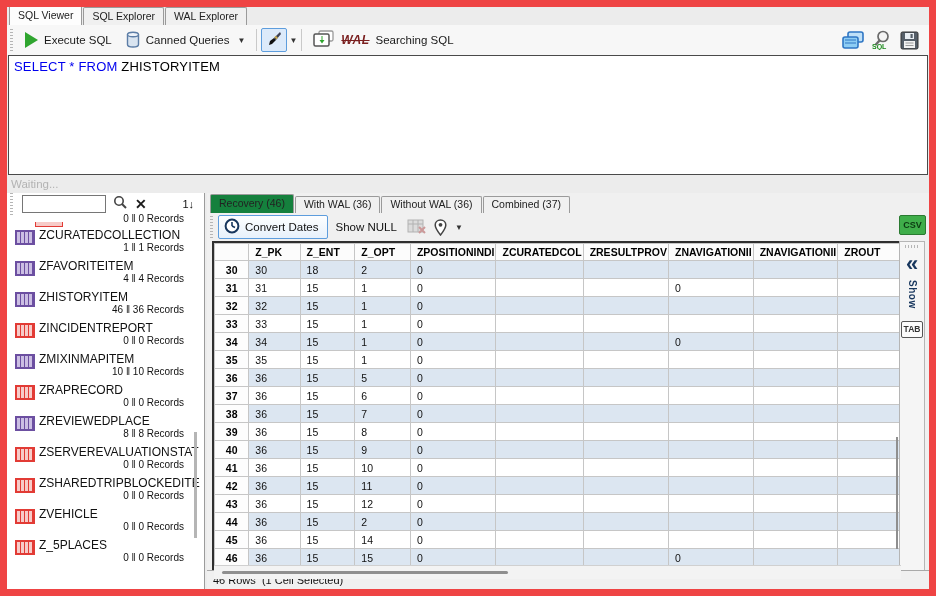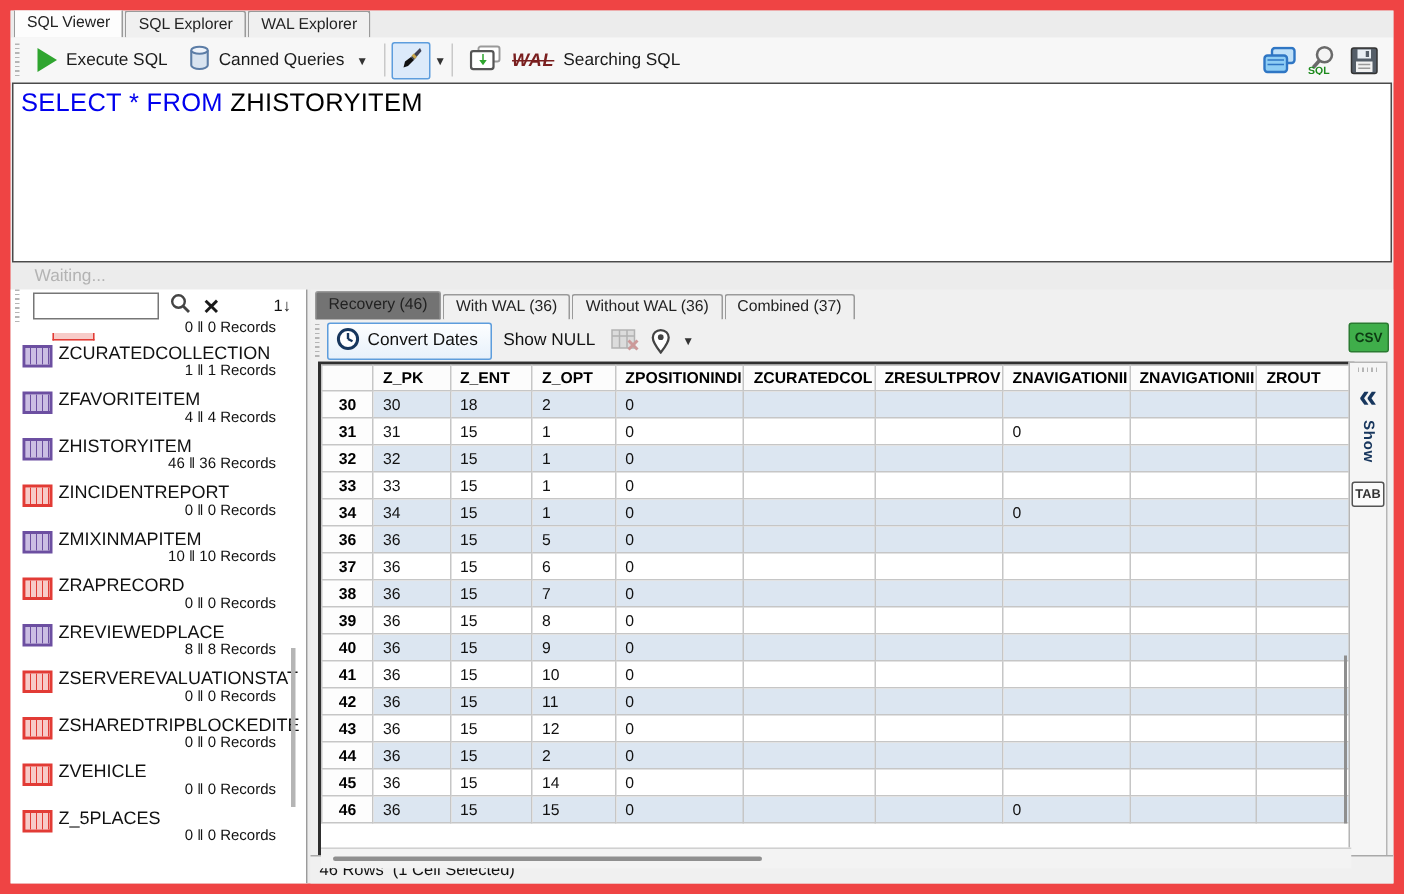--- a/index.html
+++ b/index.html
@@ -17,24 +17,24 @@
   .tbtn.hl{border:1px solid var(--highlight_border);background:#dceafa;padding:2px 4px;}
   .caret{font-size:8px;color:#333;margin-left:2px;}
   .sep{width:1px;height:22px;background:#c9c9c9;margin:0 4px;}
   .play{width:0;height:0;border-left:13px solid var(--exec_green);border-top:8px solid transparent;border-bottom:8px solid transparent;}
   .wal-logo{font-weight:900;font-style:italic;font-size:12px;color:var(--wal_red);text-decoration:line-through;letter-spacing:.5px;}
   .tb-right{margin-left:auto;display:flex;align-items:center;gap:4px;padding-right:8px;}
   .icon-btn{width:24px;height:22px;display:flex;align-items:center;justify-content:center;}
 
   
   .sql-editor{position:absolute;left:1px;right:1px;top:48px;height:120px;background:#fff;border:1px solid #4a4a4a;box-sizing:border-box;}
-  .sql-line{padding:3px 5px;font-size:17px;letter-spacing:.2px;}
+  .sql-line{padding:3px 5px;font-size:13px;letter-spacing:.2px;}
   .kw{color:var(--keyword_blue);}
   .pl{color:#000;}
-  .waiting{position:absolute;left:0;top:169px;height:17px;font-size:11.5px;color:#b3b3b3;padding-left:16px;line-height:17px;}
+  .waiting{position:absolute;left:0;top:169px;height:17px;font-size:11.5px;color:#b3b3b3;padding-left:4px;line-height:17px;}
 
   
   .sidebar{position:absolute;left:0;top:186px;bottom:0;width:198px;background:#fff;border-right:1px solid #9b9b9b;box-sizing:border-box;}
   .search-row{position:absolute;left:0;top:0;right:0;height:22px;display:flex;align-items:center;}
   .search-input{width:78px;height:16px;border:1px solid #767676;margin-left:4px;font-size:11px;padding:0 2px;}
   .mag{margin-left:7px;}
   .clear-x{font-size:14px;font-weight:700;color:#1a1a1a;margin-left:8px;line-height:14px;}
   .sort-ic{margin-left:auto;margin-right:10px;font-size:11px;color:#111;}
   .partial-row{position:absolute;left:0;top:22px;right:0;height:12px;}
   .red-frag{position:absolute;left:28px;top:7px;width:26px;height:4px;background:var(--table_red_fill);border:1px solid var(--table_red);border-top:none;}
@@ -45,21 +45,21 @@
   .tbl-icon.red{border-color:var(--table_red);background:repeating-linear-gradient(90deg,var(--table_red_fill) 0 3px,var(--table_red) 3px 4px);}
   .tname{position:absolute;left:32px;top:1px;font-size:12px;color:#111;white-space:nowrap;}
   .tcount{position:absolute;right:20px;top:15px;font-size:10px;color:#111;white-space:pre;}
   .side-scroll{position:absolute;left:187px;top:239px;width:3px;height:106px;background:#b5b5b5;}
   .sidebar-status{position:absolute;left:0;right:0;bottom:0;height:19px;background:#f0f0f0;border-top:1px solid #a9a9a9;font-size:11px;color:#111;line-height:19px;padding-left:5px;box-sizing:border-box;}
 
   
   .results{position:absolute;left:200px;top:186px;right:0;bottom:0;background:#f0f0f0;}
   .rtabstrip{position:absolute;left:3px;top:2px;height:18px;display:flex;align-items:flex-end;}
   .rtab{font-size:10.5px;color:#222;padding:2px 8px 3px 8px;border:1px solid #9a9a9a;border-bottom:none;border-radius:2px 2px 0 0;background:#f0f0f0;margin-right:1px;height:11px;line-height:11px;}
-  .rtab.active{background:#737373;height:13px;line-height:13px;}
+  .rtab.active{background:#15803d;height:13px;line-height:13px;}
   .rtoolbar{position:absolute;left:0;top:21px;height:26px;right:40px;display:flex;align-items:center;}
   .convert-btn{display:flex;align-items:center;gap:5px;border:1px solid var(--highlight_border);background:linear-gradient(#fdfeff,#e7f1fb);border-radius:2px;padding:2px 8px 2px 5px;font-size:11.5px;color:#111;}
   .flat-btn{font-size:11.5px;color:#111;padding:3px 8px;}
   .csv-btn{position:absolute;right:3px;top:22px;width:25px;height:18px;background:var(--csv_green);border:1px solid #2a7a31;border-radius:2px;color:#0c3a12;font-size:9px;font-weight:700;display:flex;align-items:center;justify-content:center;text-align:right;}
   .grid-wrap{position:absolute;left:5px;top:48px;width:691px;height:340px;border:2px solid #2f2f2f;background:#fff;box-sizing:border-box;overflow:hidden;}
   table.grid{border-collapse:collapse;table-layout:fixed;}
   table.grid th,table.grid td{border:1px solid #c6c6c6;overflow:hidden;white-space:nowrap;box-sizing:border-box;}
   table.grid thead th{height:17px;background:#fcfcfc;font-size:10.5px;font-weight:700;text-align:left;padding-left:6px;color:#000;}
   table.grid tbody tr{height:18px;}
   table.grid tbody th{background:#fdfdfd;font-size:10.5px;font-weight:700;text-align:center;color:#000;}
@@ -362,20 +362,32 @@
               <td>34</td>
               <td>15</td>
               <td>1</td>
               <td>0</td>
               <td></td>
               <td></td>
               <td>0</td>
               <td></td>
               <td></td>
             </tr>
+            <tr>
+              <th>35</th>
+              <td>35</td>
+              <td>15</td>
+              <td>1</td>
+              <td>0</td>
+              <td></td>
+              <td></td>
+              <td></td>
+              <td></td>
+              <td></td>
+            </tr>
             <tr class="alt">
               <th>36</th>
               <td>36</td>
               <td>15</td>
               <td>5</td>
               <td>0</td>
               <td></td>
               <td></td>
               <td></td>
               <td></td>

